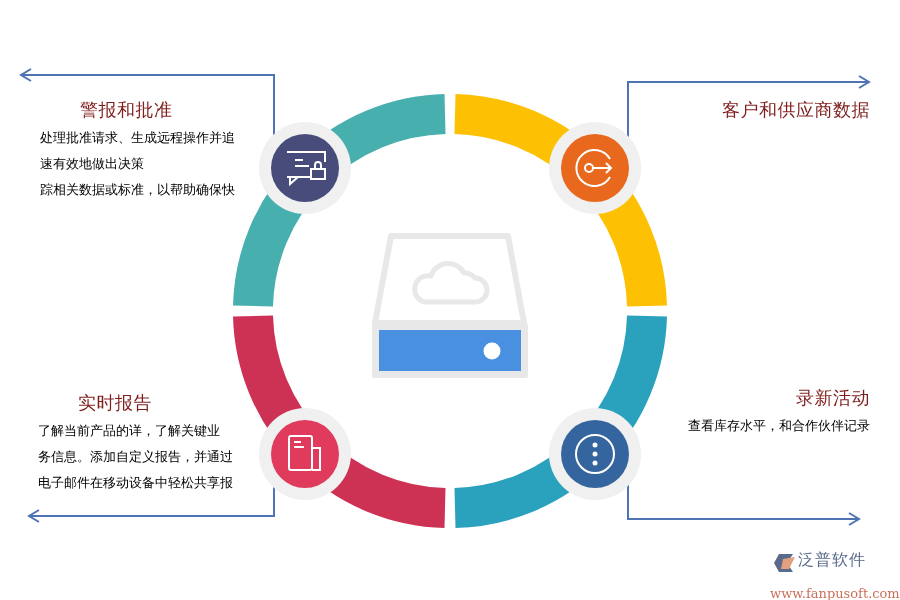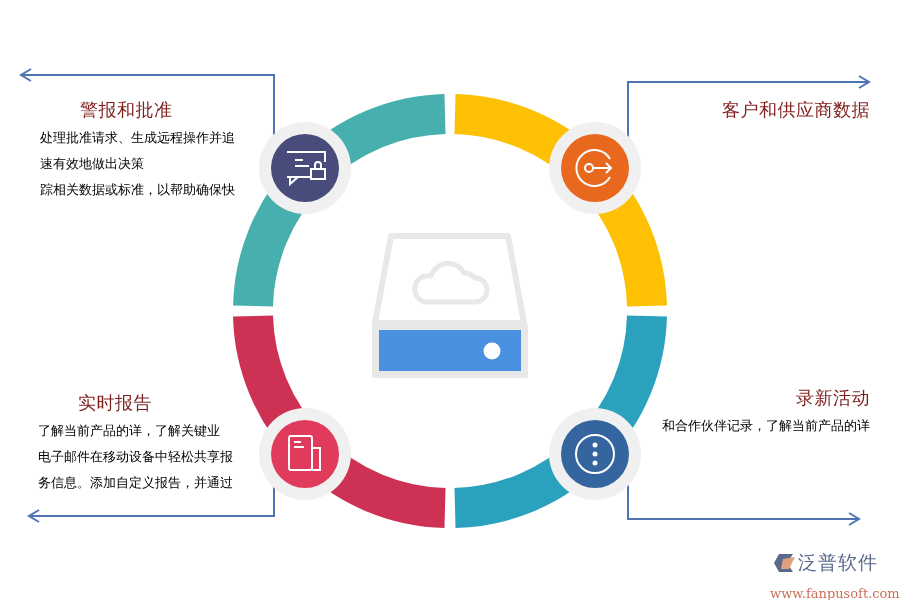--- a/index.html
+++ b/index.html
@@ -5,21 +5,21 @@
     html, body { margin: 0; padding: 0; background: #ffffff; }
     body { width: 900px; height: 600px; position: relative; overflow: hidden;
            font-family: "DejaVu Sans", "Liberation Sans", sans-serif; }
     #canvas { position: absolute; left: 0; top: 0; }
     .block { position: absolute; }
     .title { font-size: 18px; color: #7f1d1d; line-height: 24px; letter-spacing: 0.5px; margin-left: 40px; }
     .desc  { font-size: 13px; color: #000000; line-height: 26px; margin-top: 4px; font-family: Liberation Mono, monospace; }
     .left  { text-align: left; }
     .right { text-align: right; }
     .logo { position: absolute; left: 770px; top: 552px; width: 125px; height: 40px; }
-    .logo-name { position: absolute; left: 28px; top: -2px; font-size: 19px; color: #5a6a8a; letter-spacing: 1px; }
+    .logo-name { position: absolute; left: 28px; top: -2px; font-size: 16px; color: #5a6a8a; letter-spacing: 1px; }
     .logo-url  { position: absolute; left: 0px; top: 34px; font-size: 13px; color: #c9705a;
                  font-family: "DejaVu Serif", "Liberation Serif", serif; }
   </style>
 </head>
 <body>
 
 <svg id="canvas" width="900" height="600" viewBox="0 0 900 600">
 
   <g fill="none" stroke="#4F74B3" stroke-width="2">
 
@@ -111,29 +111,29 @@
 </div>
 
 <div class="block right" style="left:640px; top:98px; width:230px;">
   <div class="title">客户和供应商数据</div>
 </div>
 
 <div class="block left" style="left:38px; top:391px; width:230px;">
   <div class="title">实时报告</div>
   <div class="desc">
     <div>了解当前产品的详，了解关键业</div>
+    <div>务信息。添加自定义报告，并通过</div>
     <div>电子邮件在移动设备中轻松共享报</div>
-    <div>务信息。添加自定义报告，并通过</div>
   </div>
 </div>
 
 <div class="block right" style="left:640px; top:386px; width:230px;">
   <div class="title">录新活动</div>
   <div class="desc">
-    <div>和合作伙伴记录，了解当前产品的详</div>
+    <div>查看库存水平，和合作伙伴记录</div>
   </div>
 </div>
 
 <div class="logo">
   <svg width="26" height="22" style="position:absolute; left:3px; top:0px;">
     <path d="M 6,2 L 20,2 L 14,11 L 20,20 L 6,20 L 1,11 Z" fill="#5a6a8a"></path>
     <path d="M 10,7 L 22,5 L 16,17 L 8,17 Z" fill="#e2a07e"></path>
   </svg>
   <span class="logo-name">泛普软件</span>
   <span class="logo-url">www.fanpusoft.com</span>

